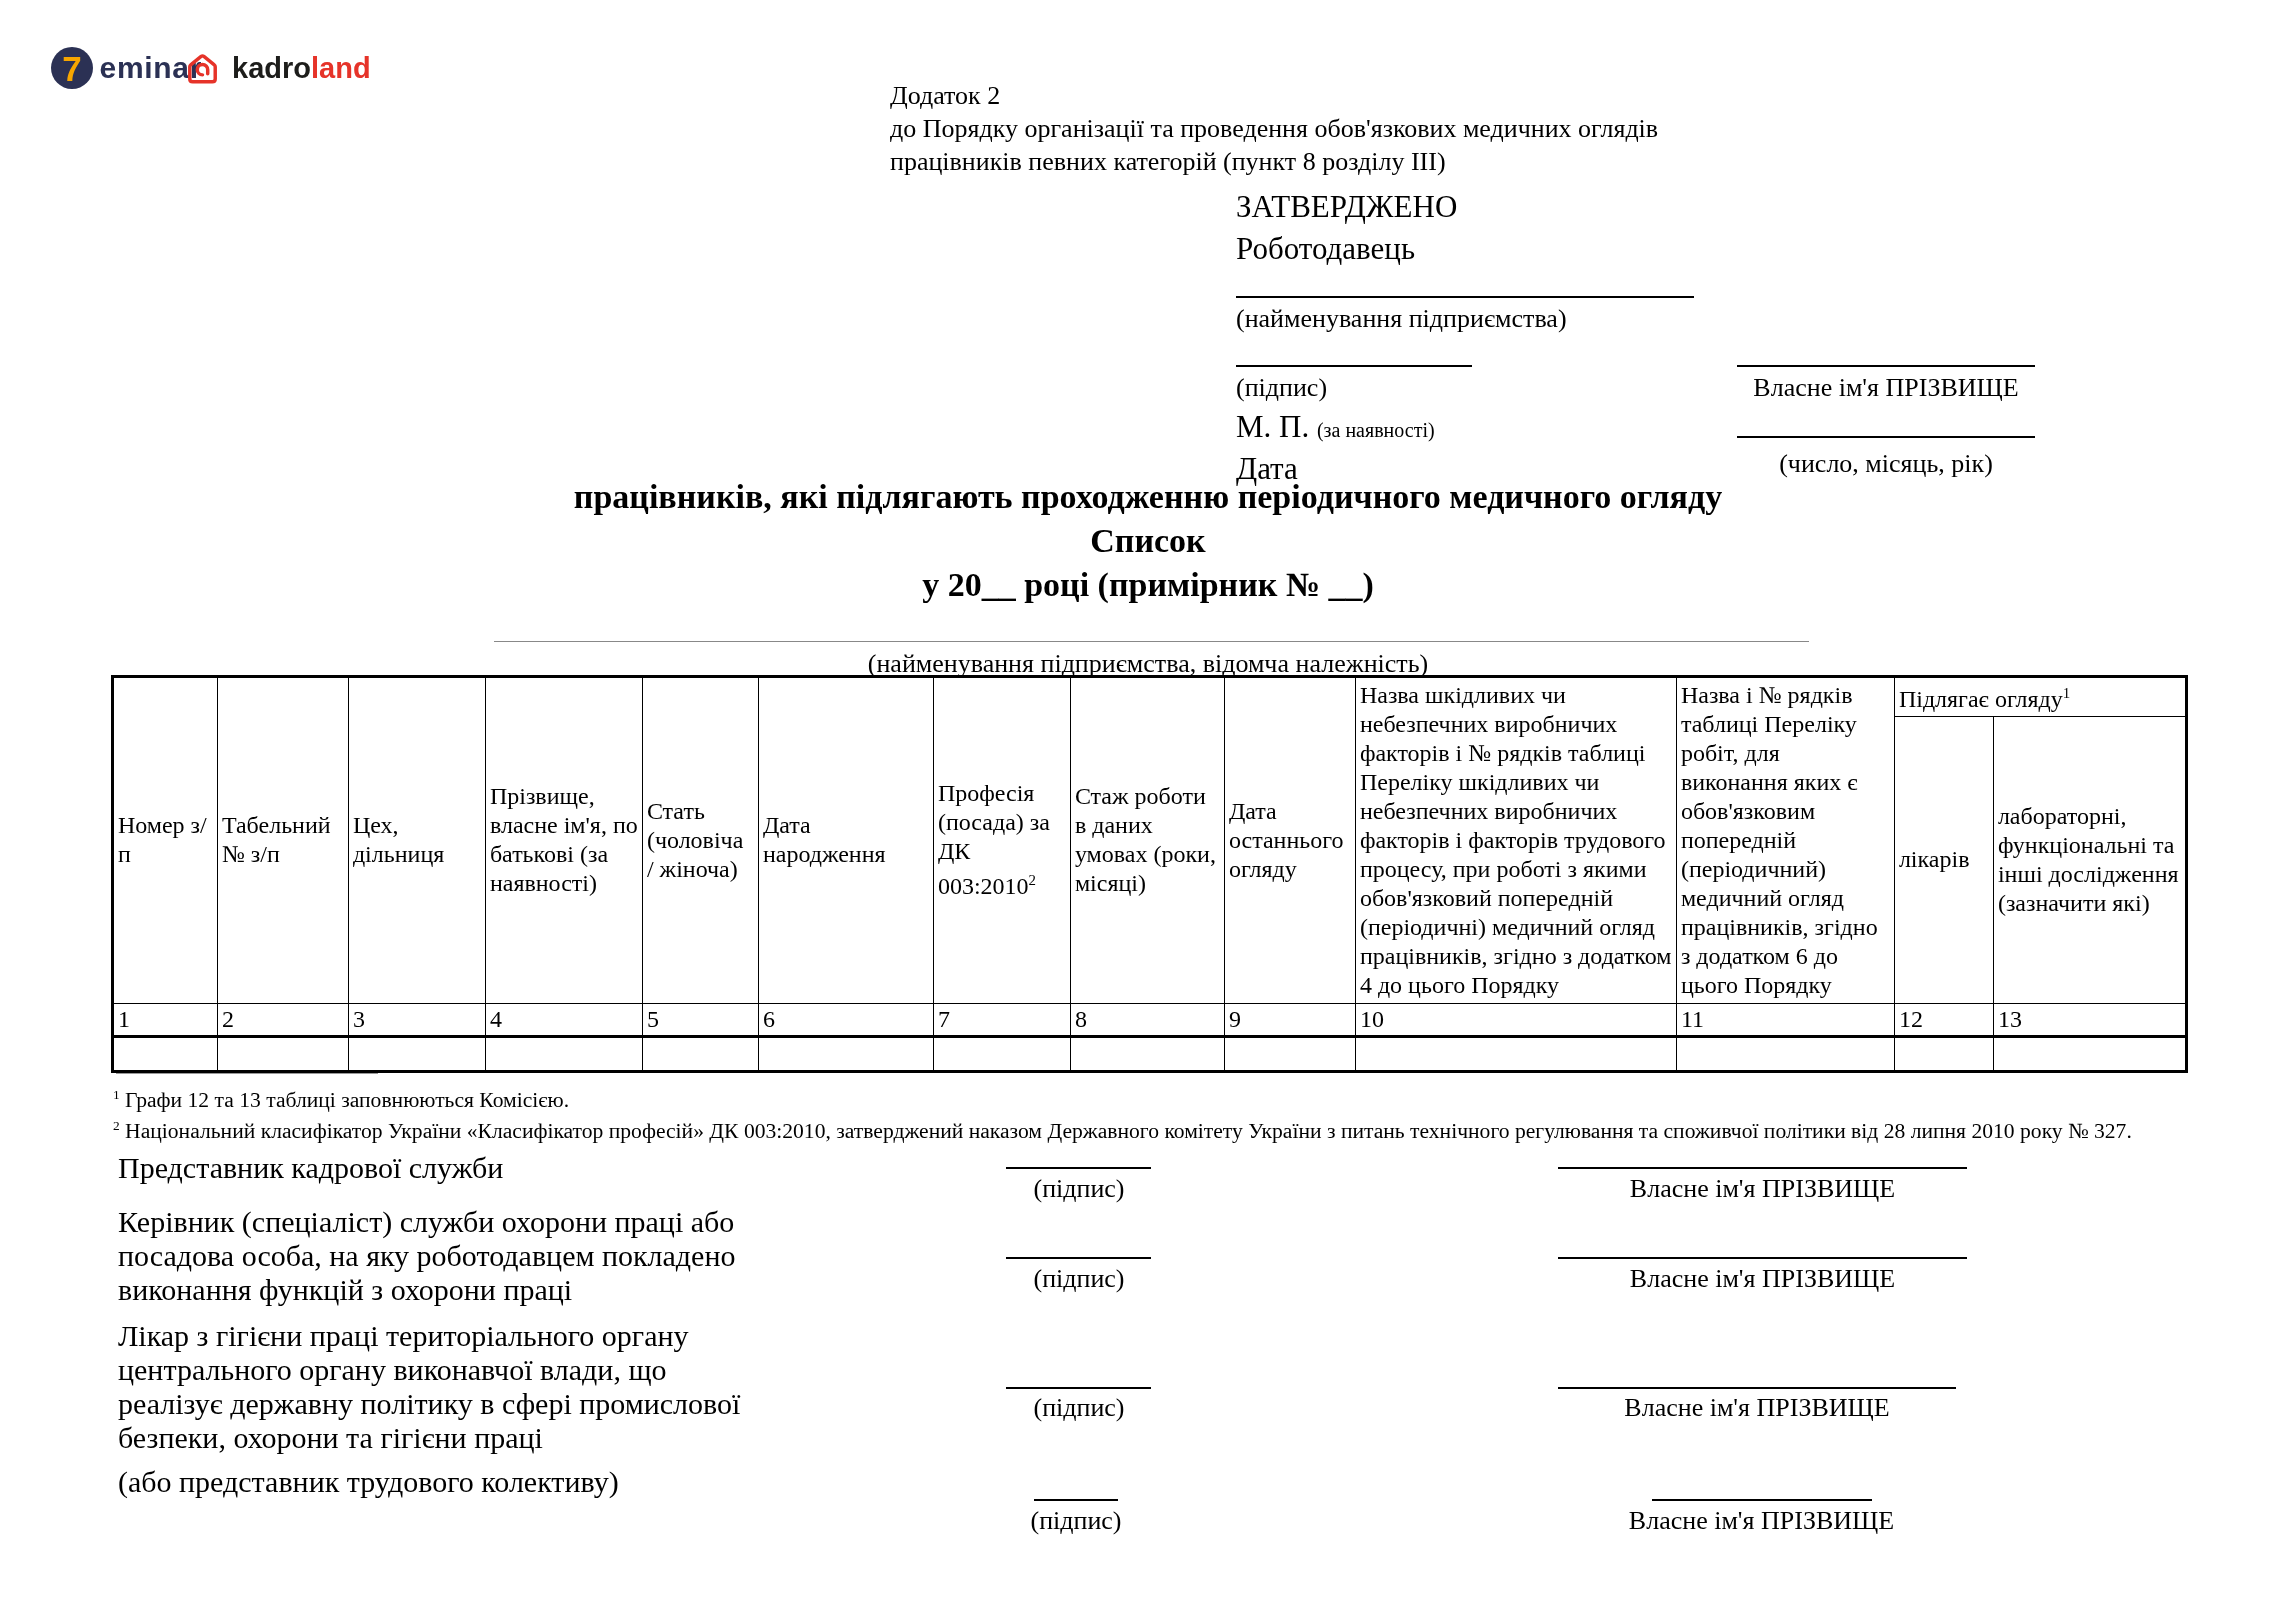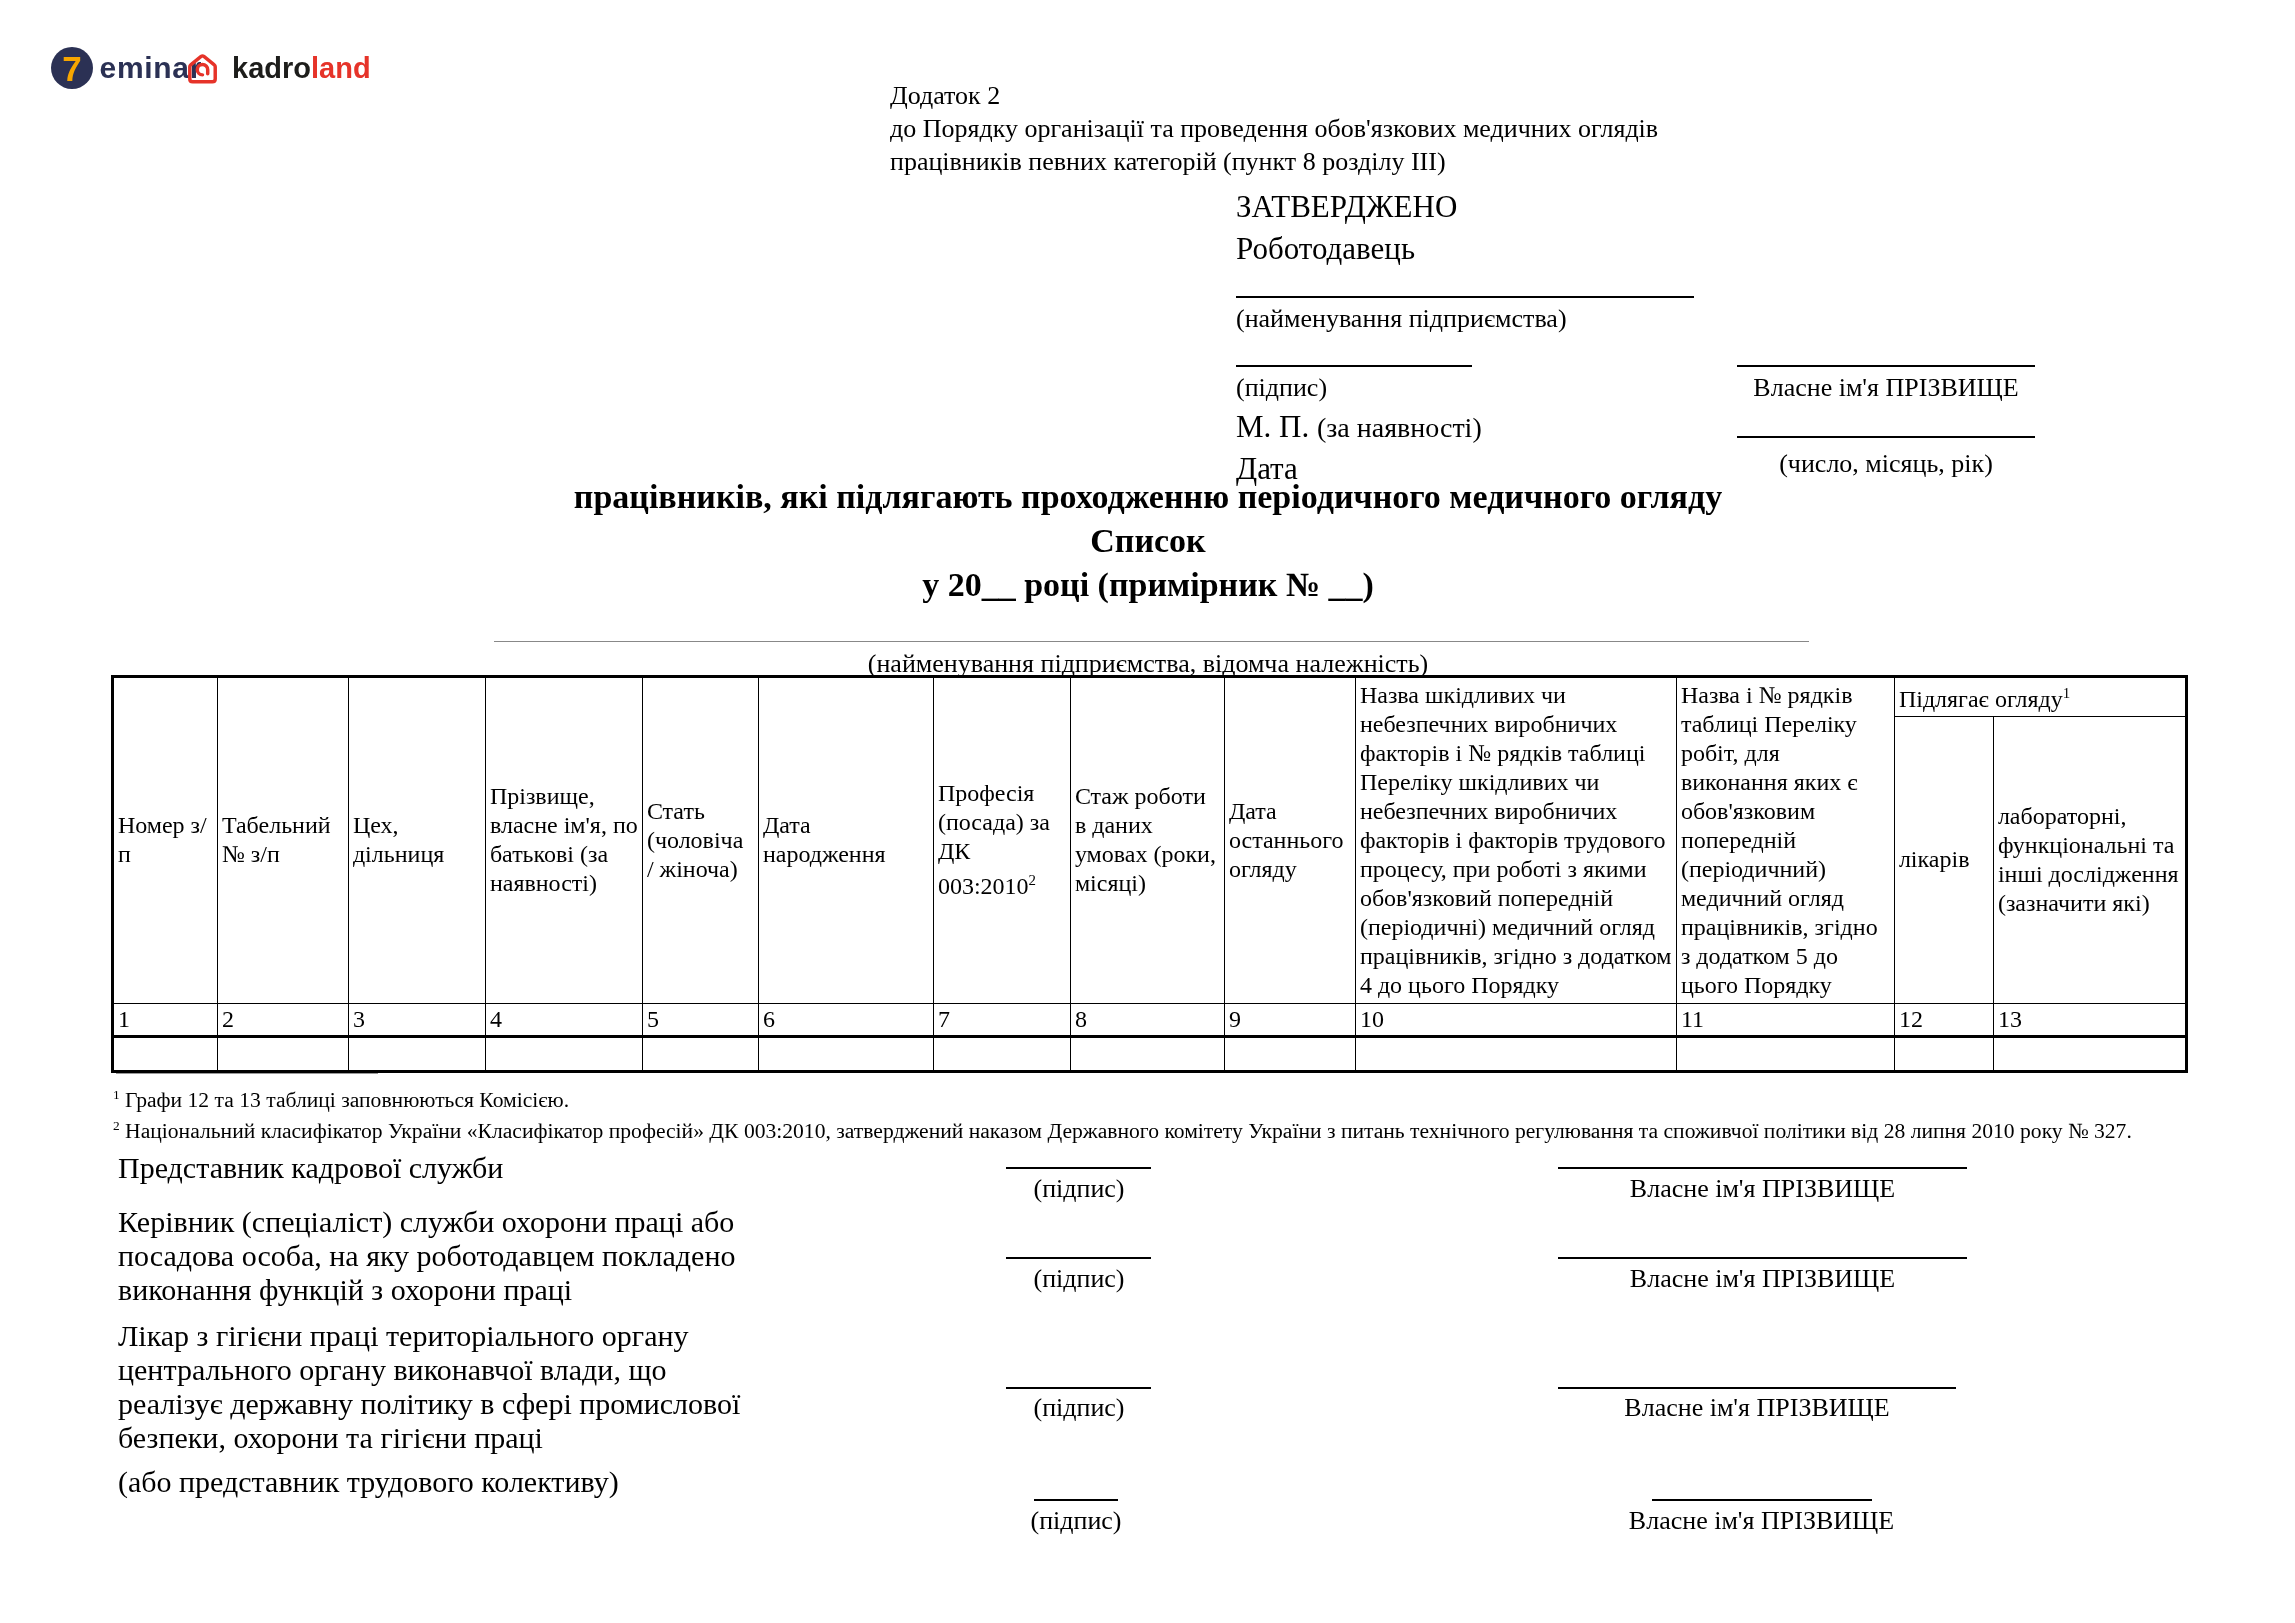--- a/index.html
+++ b/index.html
@@ -28,21 +28,21 @@
   .fill-line { position:absolute; border-top:2px solid #000; height:0; }
   .company-line { left:1236px; top:296px; width:458px; }
   .appr-sign-line { left:1236px; top:365px; width:236px; }
   .appr-name-line { left:1737px; top:365px; width:298px; }
   .appr-date-line { left:1737px; top:436px; width:298px; }
   .caption { font-size:26px; line-height:30px; }
   .company-caption { position:absolute; left:1236px; top:304px; }
   .appr-sign-caption { position:absolute; left:1236px; top:373px; }
   .appr-name-caption { position:absolute; left:1737px; top:373px; width:298px; text-align:center; }
   .seal-row { position:absolute; left:1236px; top:408px; }
-  .seal-note { font-size:28px; }
+  .seal-note { font-size:20px; }
   .date-label { position:absolute; left:1236px; top:450px; }
   .appr-date-caption { position:absolute; left:1737px; top:449px; width:298px; text-align:center; }
 
   
   .doc-title { position:absolute; left:111px; top:475px; width:2074px; text-align:center;
     font-weight:bold; font-size:34px; line-height:44px; }
   .title-rule { position:absolute; left:494px; top:641px; width:1315px; border-top:1.3px solid #888; height:0; }
   .title-caption { position:absolute; left:111px; top:649px; width:2074px; text-align:center; font-size:26px; }
 
   
@@ -137,21 +137,21 @@
       <th rowspan="2" style="vertical-align:middle">Номер з/п</th>
       <th rowspan="2" style="vertical-align:middle">Табельний № з/п</th>
       <th rowspan="2" style="vertical-align:middle">Цех, дільниця</th>
       <th rowspan="2" style="vertical-align:middle">Прізвище, власне ім'я, по батькові (за наявності)</th>
       <th rowspan="2" style="vertical-align:middle">Стать (чоловіча / жіноча)</th>
       <th rowspan="2" style="vertical-align:middle">Дата народження</th>
       <th rowspan="2" style="vertical-align:middle"><span>Професія (посада) за ДК 003:2010</span><sup>2</sup></th>
       <th rowspan="2" style="vertical-align:middle">Стаж роботи в даних умовах (роки, місяці)</th>
       <th rowspan="2" style="vertical-align:middle">Дата останнього огляду</th>
       <th rowspan="2" style="vertical-align:middle">Назва шкідливих чи небезпечних виробничих факторів і № рядків таблиці Переліку шкідливих чи небезпечних виробничих факторів і факторів трудового процесу, при роботі з якими обов'язковий попередній (періодичні) медичний огляд працівників, згідно з додатком 4 до цього Порядку</th>
-      <th rowspan="2" style="vertical-align:middle">Назва і № рядків таблиці Переліку робіт, для виконання яких є обов'язковим попередній (періодичний) медичний огляд працівників, згідно з додатком 5 до цього Порядку</th>
+      <th rowspan="2" style="vertical-align:middle">Назва і № рядків таблиці Переліку робіт, для виконання яких є обов'язковим попередній (періодичний) медичний огляд працівників, згідно з додатком 6 до цього Порядку</th>
       <th colspan="2"><span>Підлягає огляду</span><sup>1</sup></th>
     </tr>
     <tr class="row-sub-head">
       <th>лікарів</th>
       <th>лабораторні, функціональні та інші дослідження (зазначити які)</th>
     </tr>
     <tr class="row-nums">
       <td>1</td>
       <td>2</td>
       <td>3</td>

